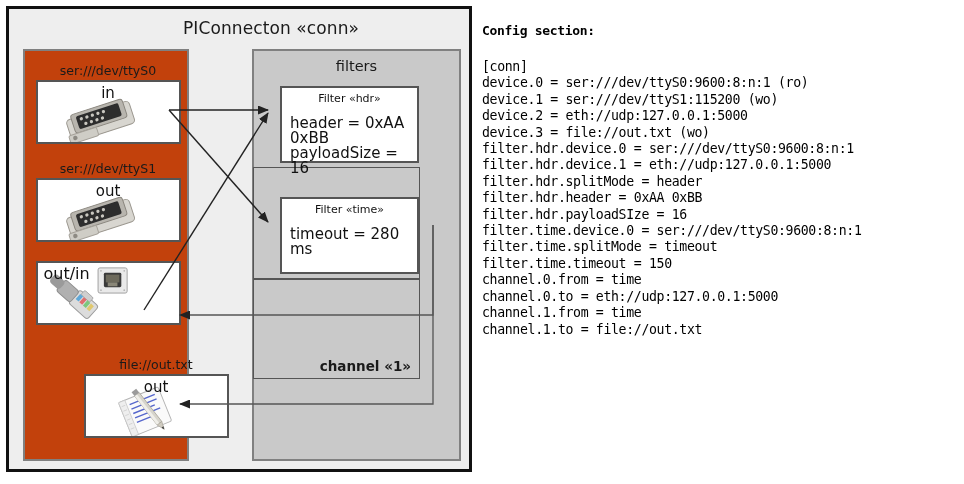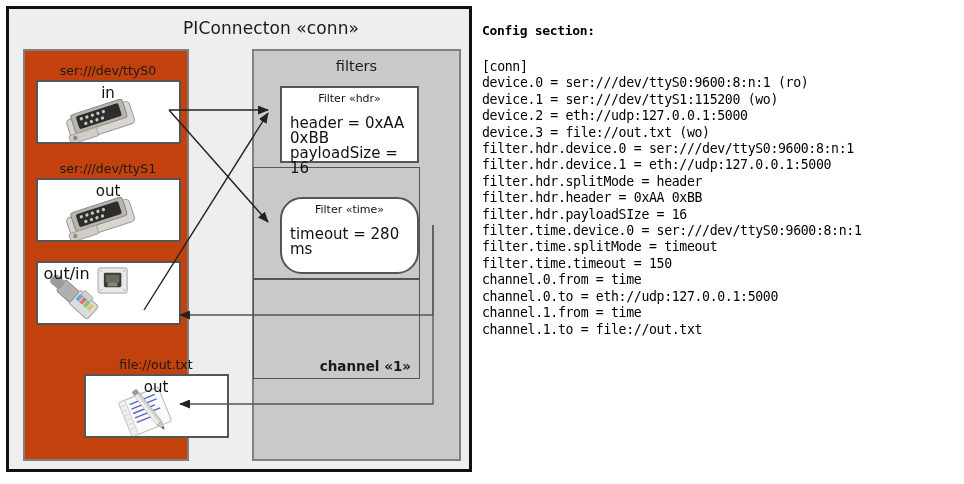--- a/index.html
+++ b/index.html
@@ -257,21 +257,21 @@
       </div>
 
       <div class="filter-box" style="left:26px;top:35px;width:139px;height:77px;">
         <div class="filter-title">Filter «hdr»</div>
         <div class="filter-props">
           <div>header = 0xAA 0xBB</div>
           <div>payloadSize = 16</div>
         </div>
       </div>
 
-      <div class="filter-box" style="left:26px;top:146px;width:139px;height:77px;border-radius:22px;">
+      <div class="filter-box" style="left:26px;top:146px;width:139px;height:77px;">
         <div class="filter-title">Filter «time»</div>
         <div class="filter-props">
           <div>timeout = 280 ms</div>
         </div>
       </div>
     </div>
   </div>
 
   <svg id="arrow-layer">
     <defs>

